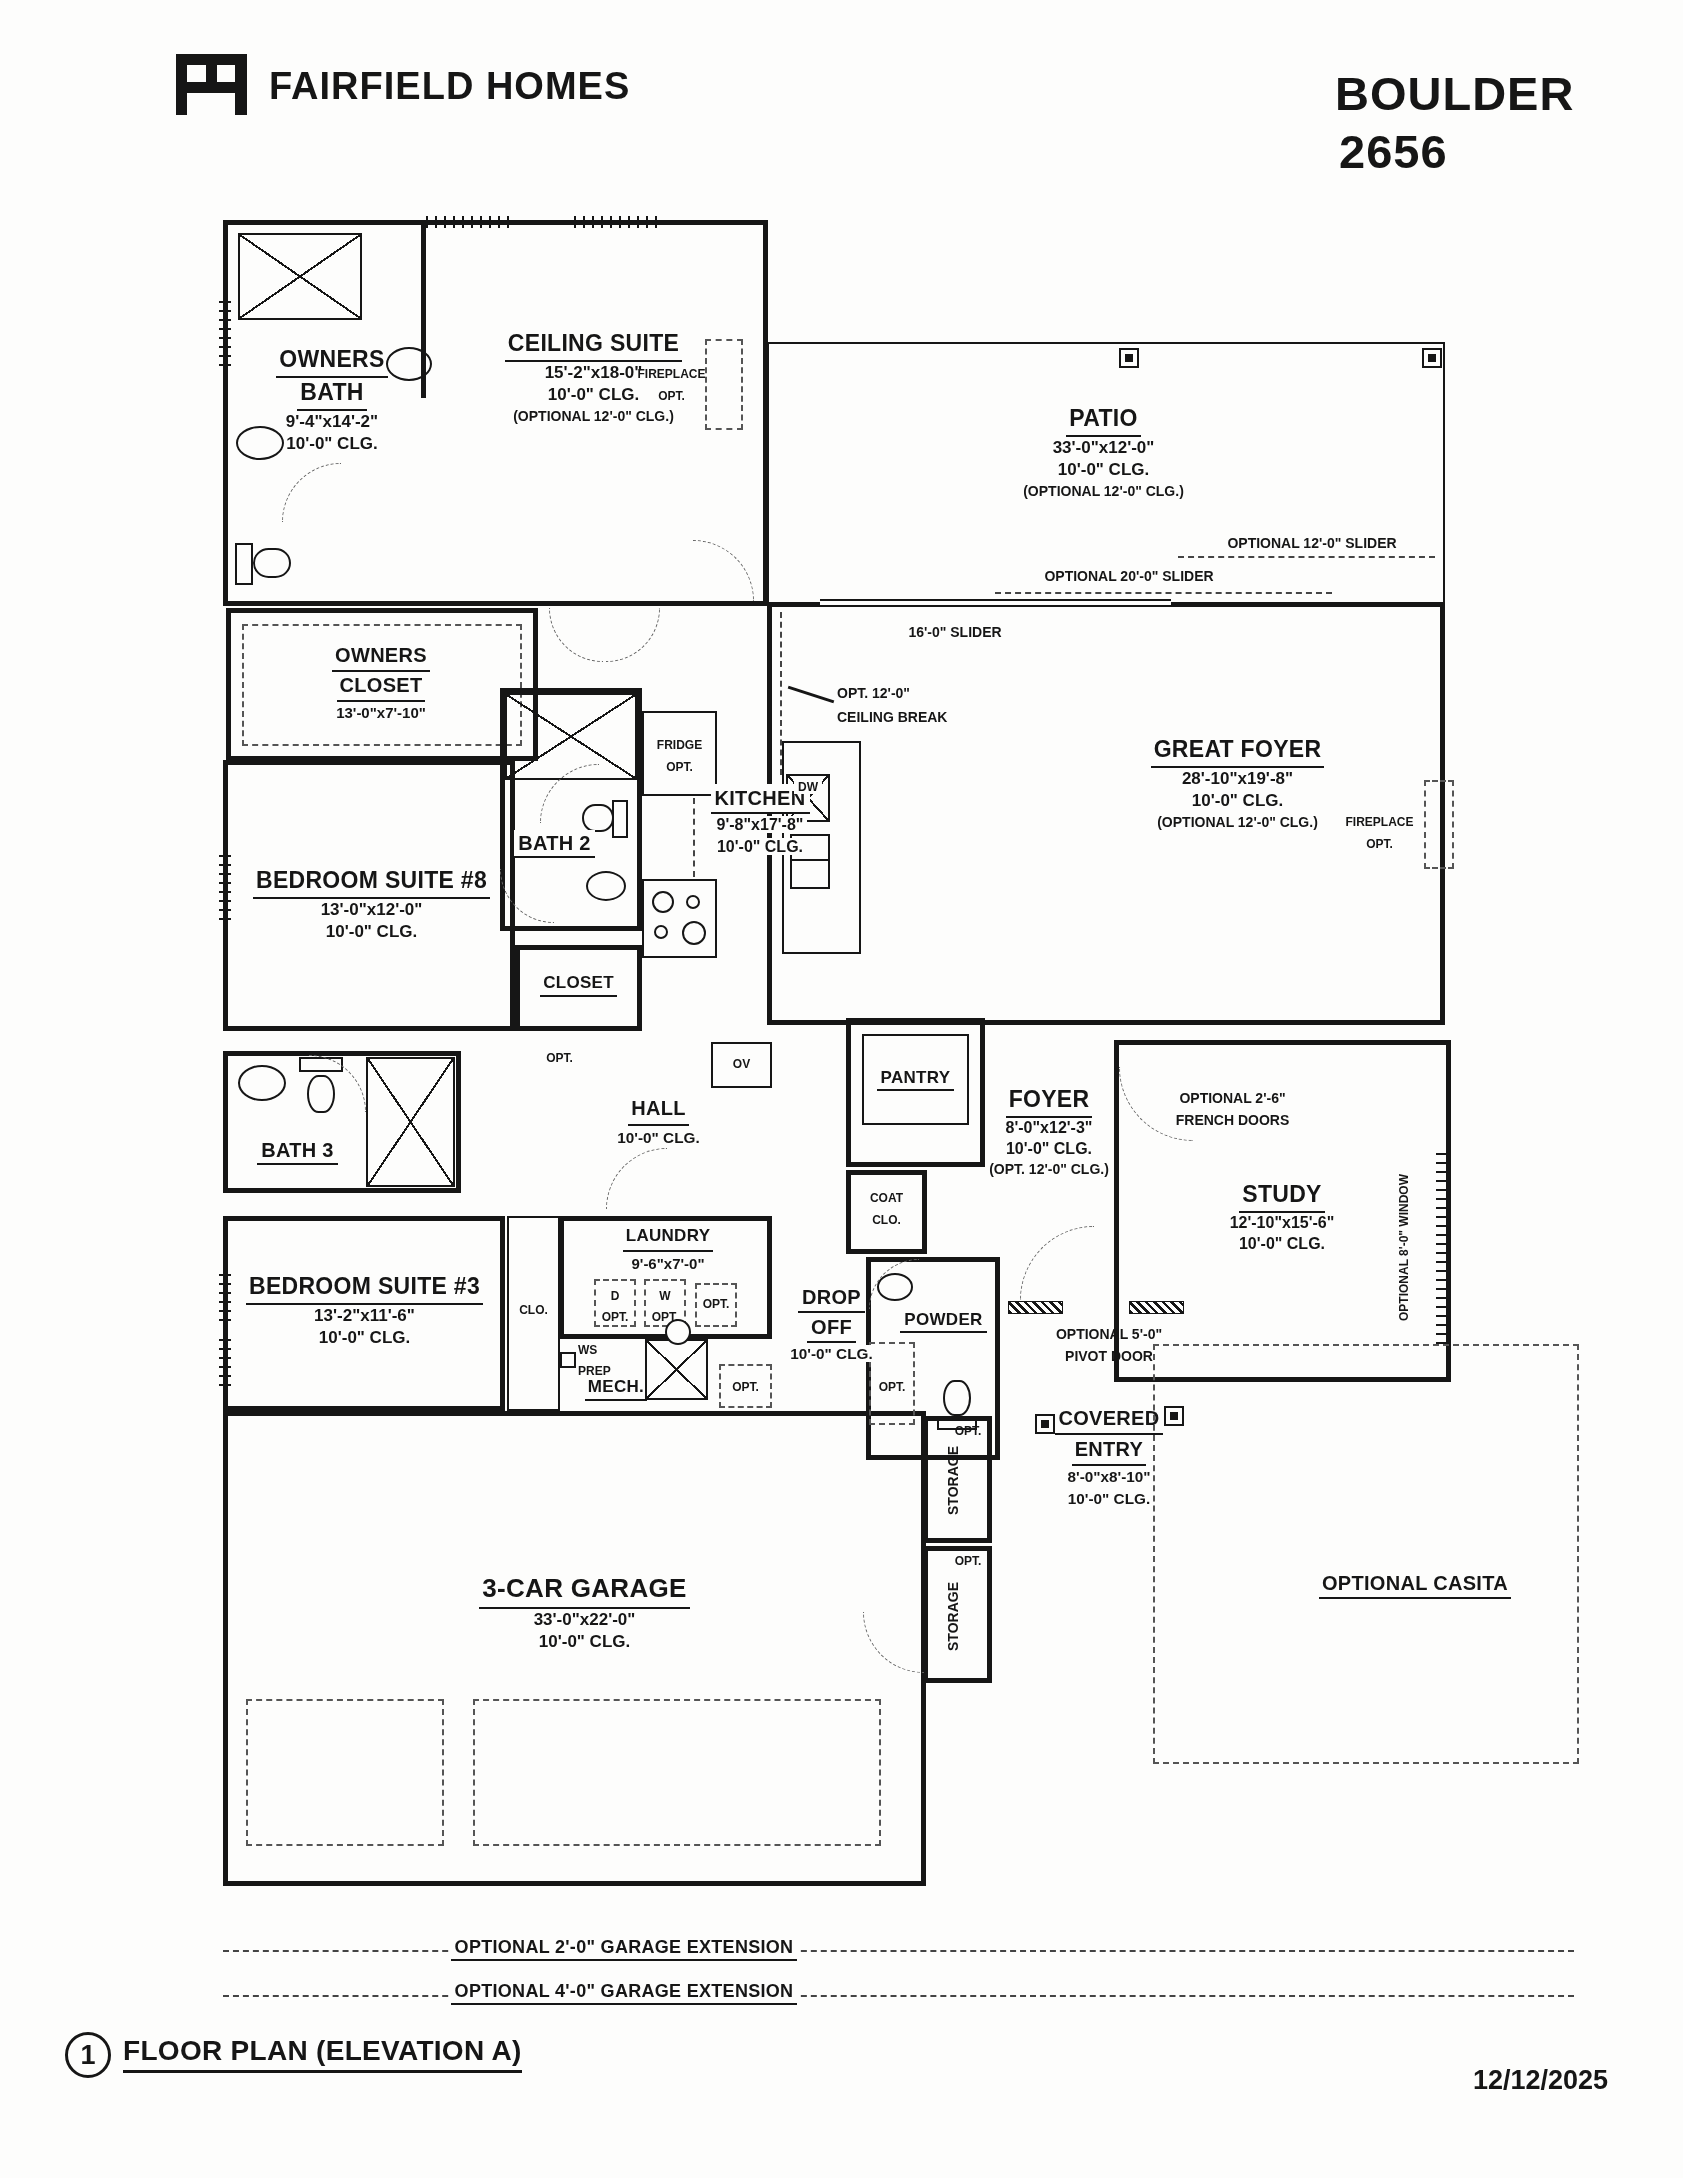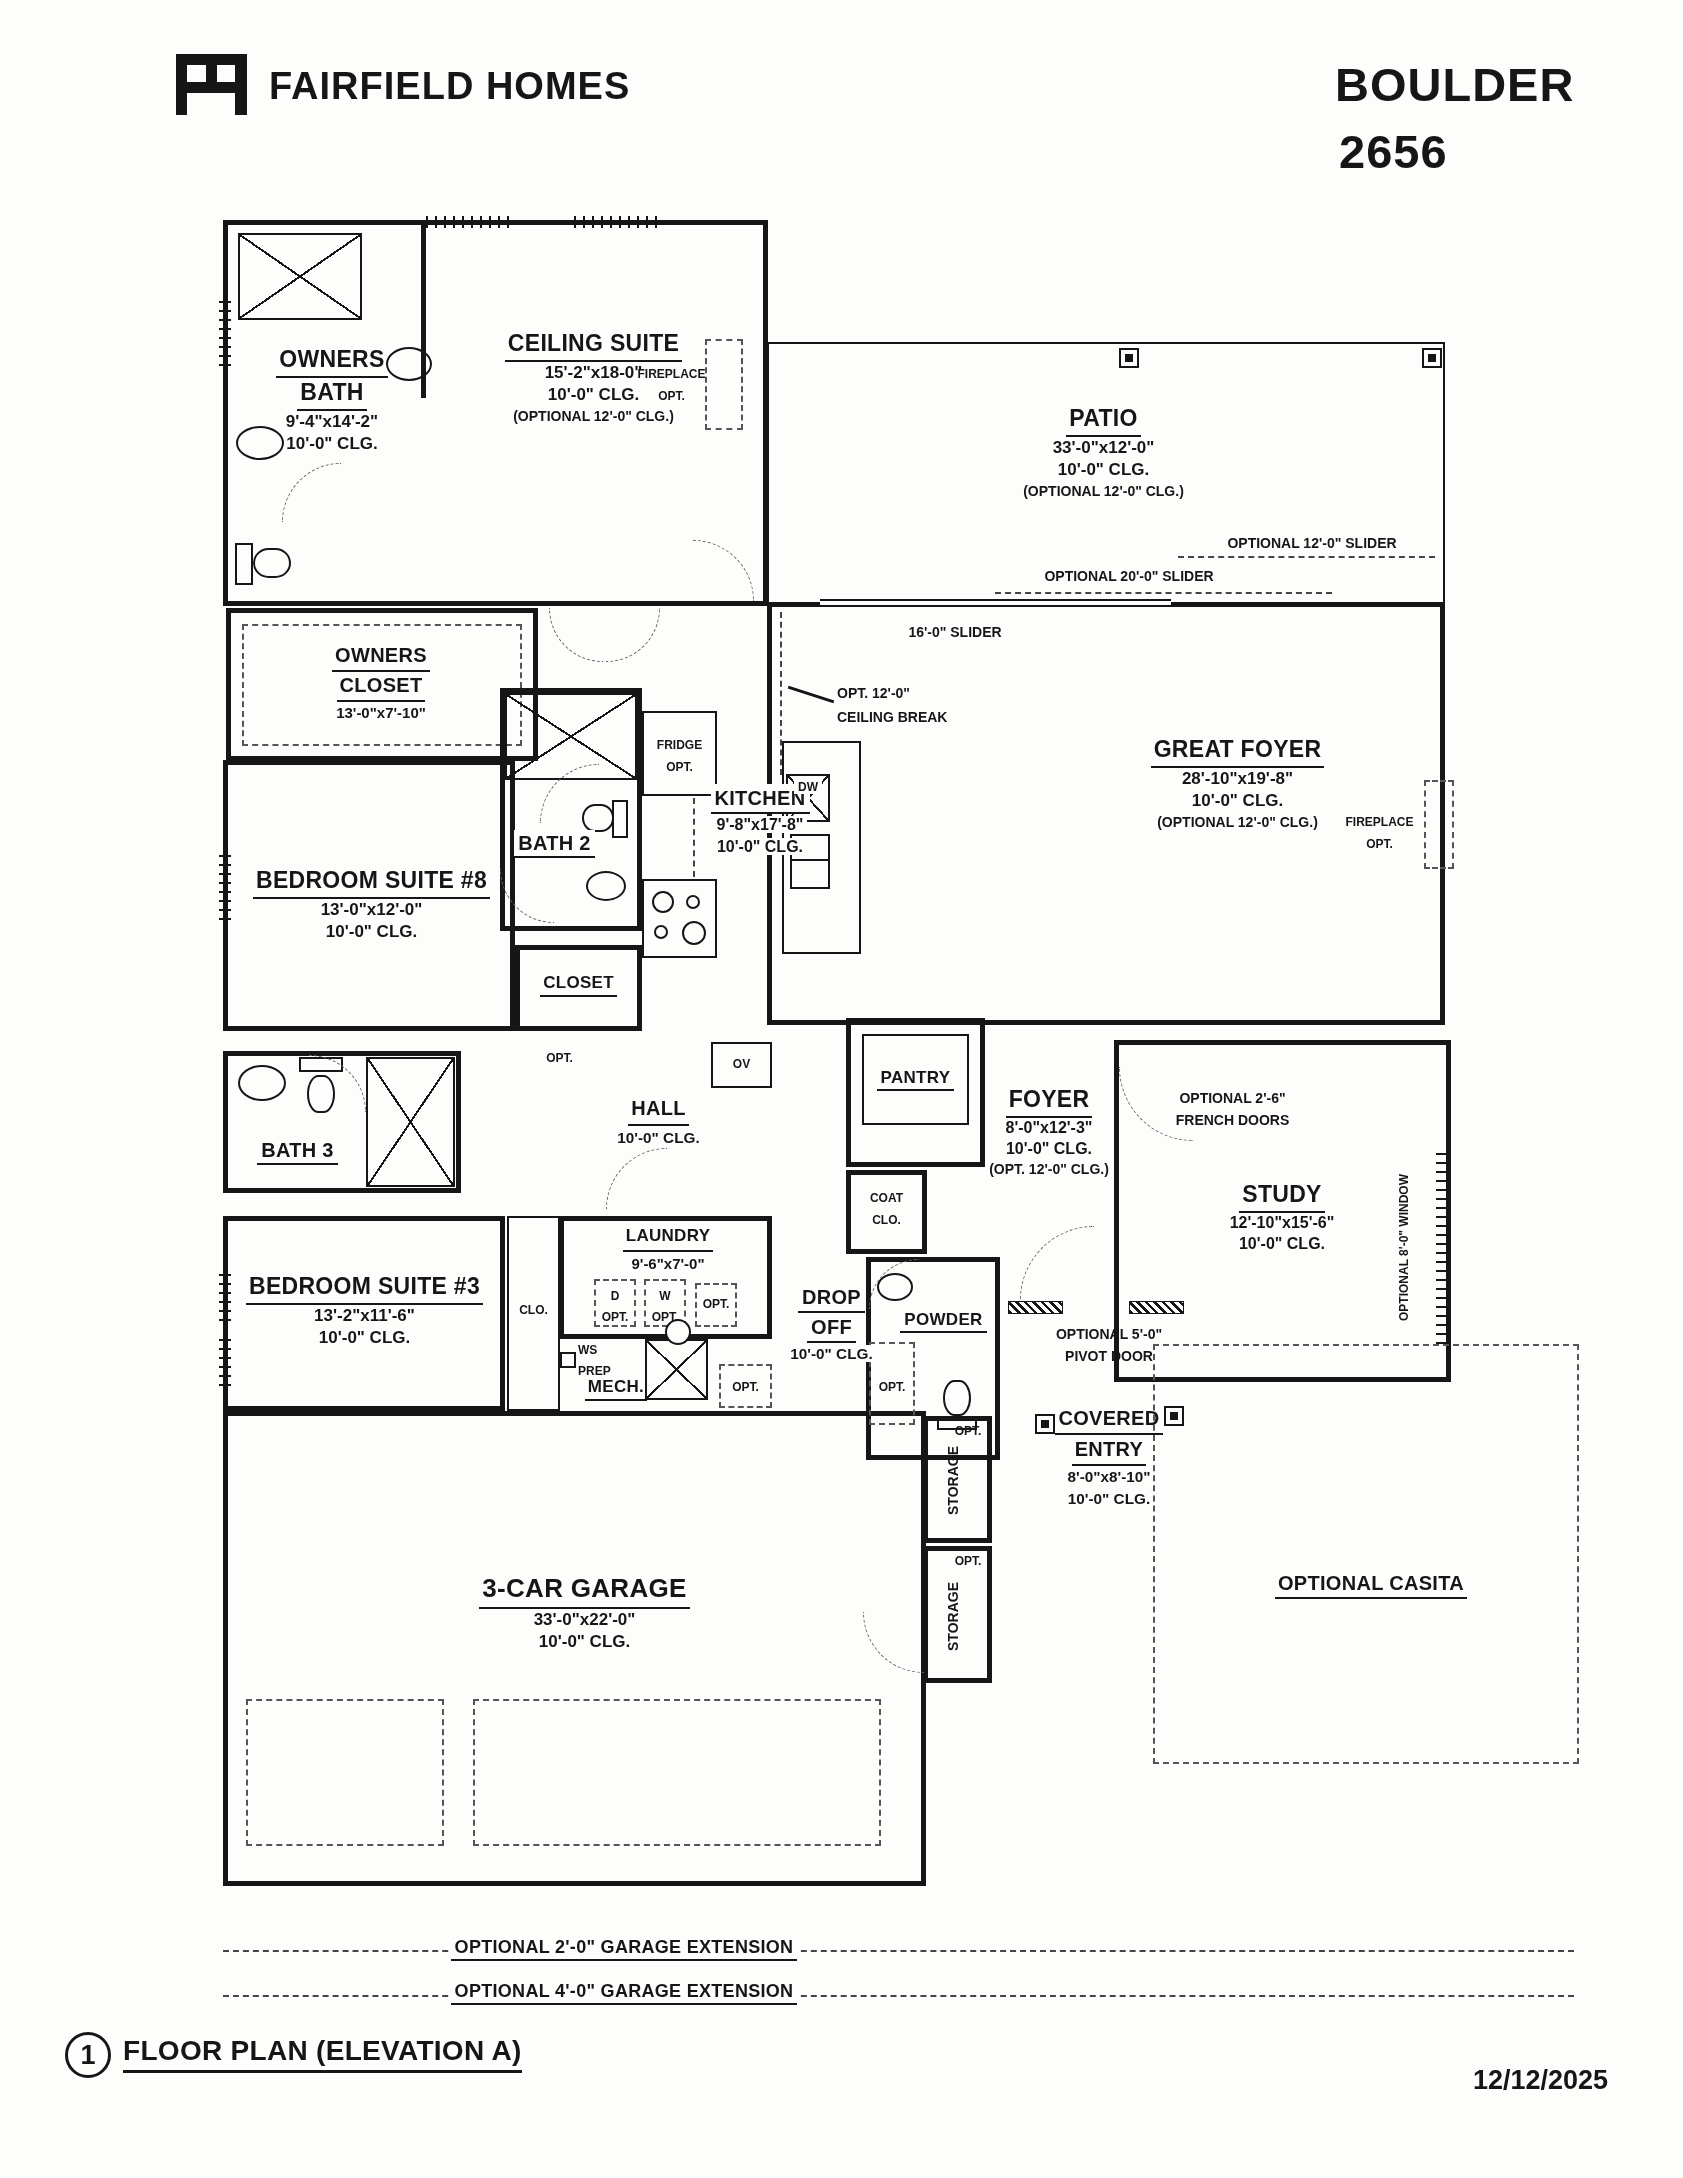--- a/index.html
+++ b/index.html
@@ -43,21 +43,21 @@
 <body>
 
 <div class="abs" style="left:176px;top:54px;width:71px;height:61px;">
   <div class="bar" style="left:0;top:0;width:11px;height:61px;"></div>
   <div class="bar" style="left:59px;top:0;width:12px;height:61px;"></div>
   <div class="bar" style="left:30px;top:0;width:11px;height:34px;"></div>
   <div class="bar" style="left:0;top:0;width:71px;height:11px;"></div>
   <div class="bar" style="left:0;top:28px;width:71px;height:11px;"></div>
 </div>
 <div class="abs" style="left:269px;top:65px;font-size:38px;font-weight:bold;letter-spacing:1px;">FAIRFIELD HOMES</div>
-<div class="abs" style="left:1335px;top:57px;font-size:47px;font-weight:bold;letter-spacing:1px;">BOULDER</div>
+<div class="abs" style="left:1335px;top:66px;font-size:47px;font-weight:bold;letter-spacing:1px;">BOULDER</div>
 <div class="abs" style="left:1339px;top:124px;font-size:47px;font-weight:bold;letter-spacing:1px;">2656</div>
 
 <div class="w" style="left:223px;top:220px;width:545px;height:386px;"></div>
 <div class="seg" style="left:421px;top:220px;width:5px;height:178px;"></div>
 <div class="w2" style="left:767px;top:342px;width:678px;height:264px;"></div>
 <div class="w" style="left:767px;top:602px;width:678px;height:423px;"></div>
 <div class="w" style="left:226px;top:608px;width:312px;height:153px;"></div>
 <div class="wd" style="left:242px;top:624px;width:280px;height:122px;"></div>
 <div class="w" style="left:223px;top:760px;width:292px;height:271px;"></div>
 <div class="w" style="left:515px;top:945px;width:127px;height:86px;"></div>
@@ -373,21 +373,21 @@
 <div class="lab" style="left:948px;top:1550px;width:40px;">
   <span class="an xs">OPT.</span>
 </div>
 
 <div class="lab" style="left:426px;top:1572px;width:317px;">
   <span class="rn" style="font-size:26px;">3-CAR GARAGE</span><br>
   <span class="dm">33'-0"x22'-0"</span><br>
   <span class="dm">10'-0" CLG.</span>
 </div>
 
-<div class="lab" style="left:1257px;top:1570px;width:228px;">
+<div class="lab" style="left:1301px;top:1570px;width:228px;">
   <span class="rn md">OPTIONAL CASITA</span>
 </div>
 
 <div class="lab" style="left:436px;top:1936px;width:376px;">
   <span class="rn sm wbg" style="font-size:18px;">OPTIONAL 2'-0" GARAGE EXTENSION</span>
 </div>
 <div class="lab" style="left:436px;top:1980px;width:376px;">
   <span class="rn sm wbg" style="font-size:18px;">OPTIONAL 4'-0" GARAGE EXTENSION</span>
 </div>
 

